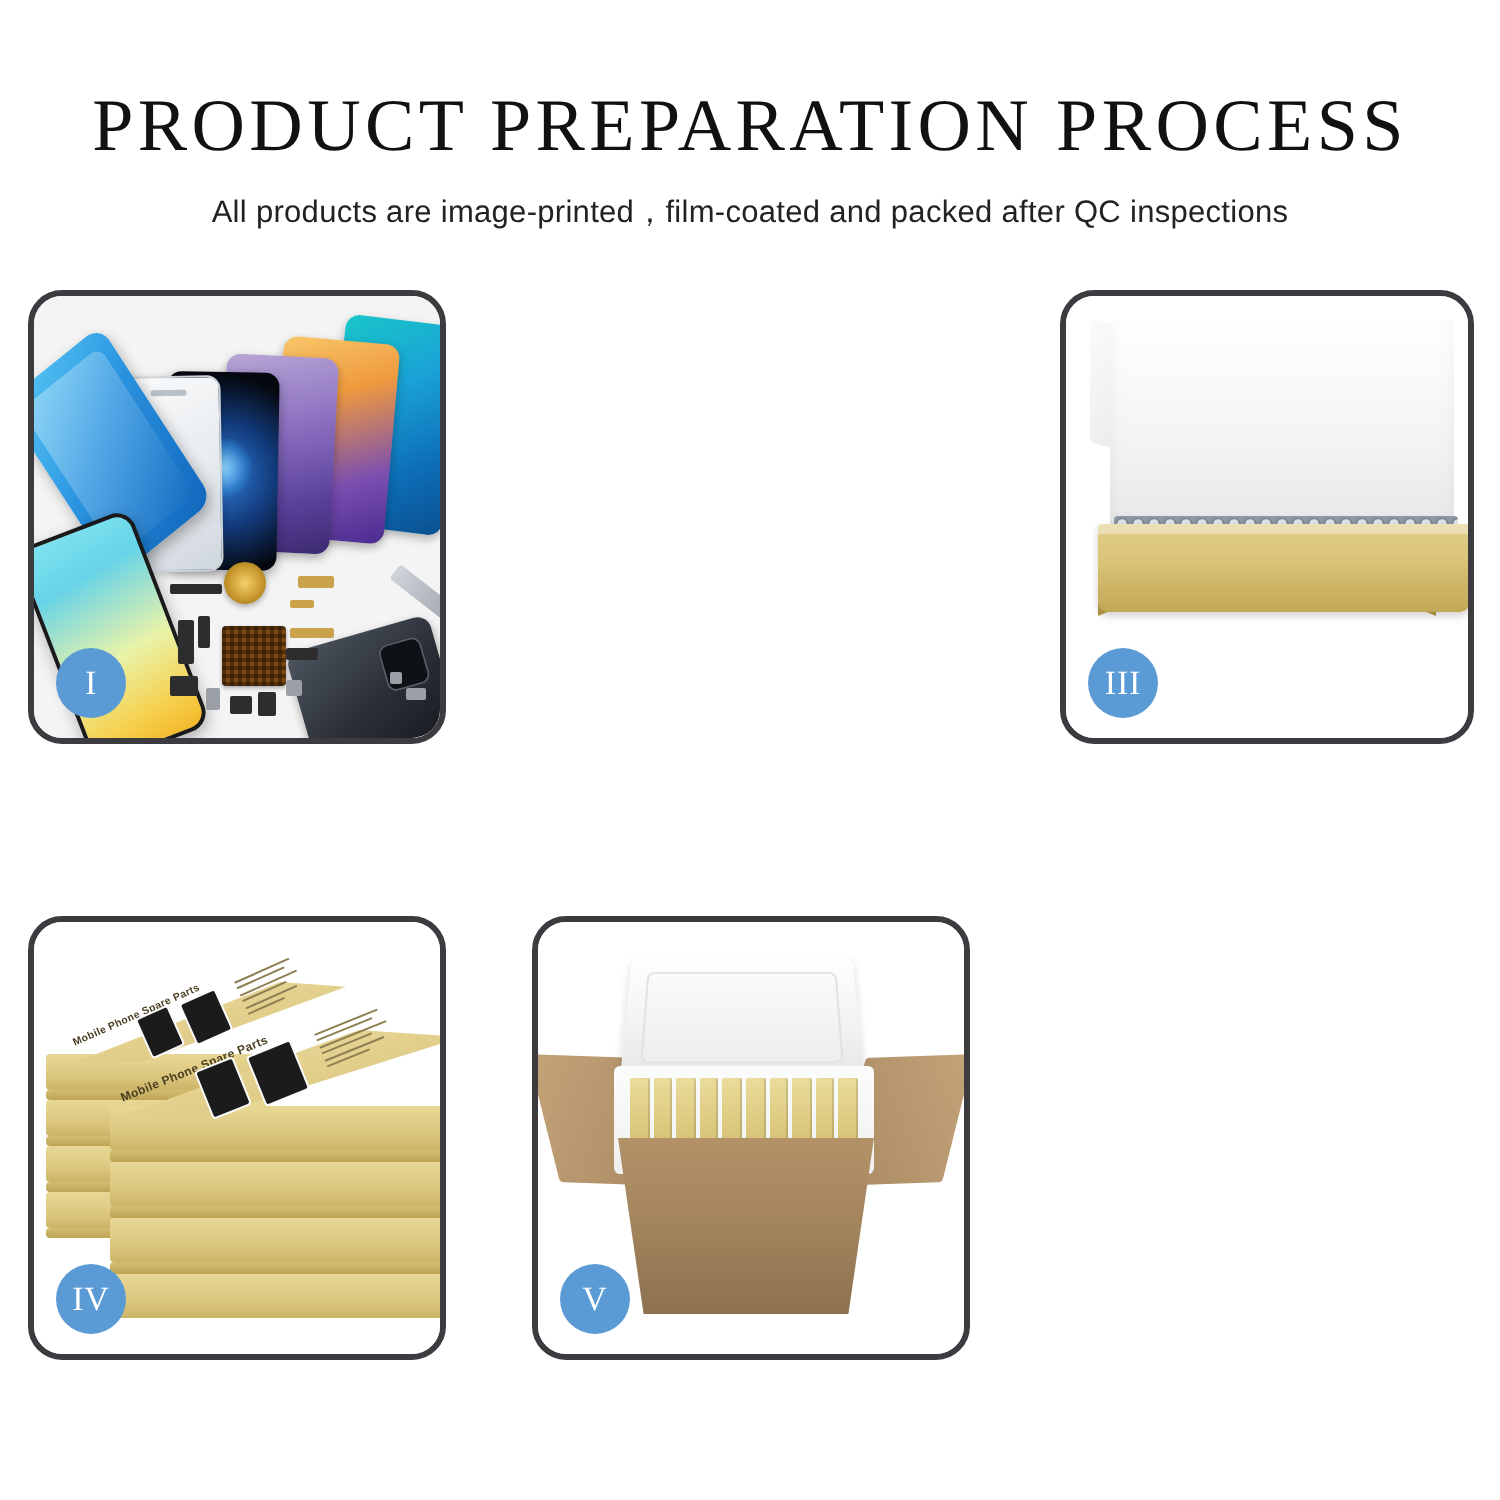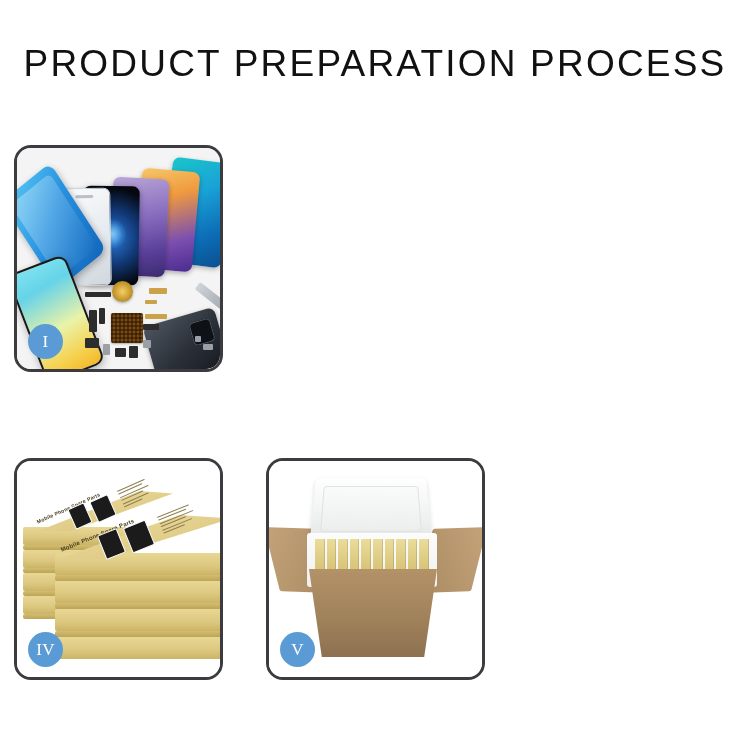--- a/index.html
+++ b/index.html
@@ -20,21 +20,21 @@
   #header {
     position: absolute;
     left: 0;
     top: 0;
     width: 750px;
     text-align: center;
   }
   #page-title {
     margin: 0;
     padding-top: 45px;
-    font-family: Liberation Sans, sans-serif;
+    font-family: Liberation Serif, serif;
     font-size: 37px;
     font-weight: 400;
     letter-spacing: 2.2px;
     color: #111111;
     line-height: 1.0;
     white-space: nowrap;
   }
   #page-subtitle {
     margin: 0;
     padding-top: 14px;
@@ -285,20 +285,21 @@
   }
   .ship-tape {
     position:absolute; background:#a88a60; border-radius:1px;
   }
 </style>
 </head>
 <body>
 
 <div id="header">
   <h1 id="page-title">PRODUCT PREPARATION PROCESS</h1>
+  <div id="page-subtitle">All products are image-printed，film-coated and packed after QC inspections</div>
 </div>
 
 <div id="panel-grid">
 
   <div class="panel" style="left:14px; top:145px; width:209px; height:227px;">
     <div class="panel-photo">
       <div class="p1-bg"></div>
       <div class="ph ph-5"></div>
       <div class="ph ph-4"></div>
       <div class="ph ph-3"></div>
@@ -322,20 +323,33 @@
       <div class="tiny gold" style="left:128px;top:166px;width:22px;height:5px;"></div>
       <div class="tiny dark" style="left:126px;top:176px;width:16px;height:6px;"></div>
       <div class="tiny silver" style="left:126px;top:192px;width:8px;height:8px;"></div>
       <div class="tiny silver" style="left:186px;top:196px;width:10px;height:6px;"></div>
       <div class="tiny silver" style="left:178px;top:188px;width:6px;height:6px;"></div>
     </div>
     <div class="panel-badge">I</div>
   </div>
 
 
+  <div class="panel" style="left:530px; top:145px; width:207px; height:227px;">
+    <div class="panel-photo">
+      <div class="p3-bg"></div>
+      <div class="lid-flap-l"></div>
+      <div class="lid-flap-r"></div>
+      <div class="lid-back"></div>
+      <div class="tray-side-l"></div>
+      <div class="tray-side-r"></div>
+      <div class="tray-fill"></div>
+      <div class="box-tray"></div>
+    </div>
+    <div class="panel-badge">III</div>
+  </div>
 
   <div class="panel" style="left:14px; top:458px; width:209px; height:222px;">
     <div class="panel-photo">
       <div class="p4-bg"></div>
       <div class="stack">
 
         <div class="sbox sbox-face" style="left:0px;  top:44px;  width:110px; height:18px;"></div>
         <div class="sbox sbox-side" style="left:0px;  top:62px;  width:110px; height:5px;"></div>
         <div class="sbox sbox-face" style="left:0px;  top:67px;  width:110px; height:18px;"></div>
         <div class="sbox sbox-side" style="left:0px;  top:85px;  width:110px; height:5px;"></div>

